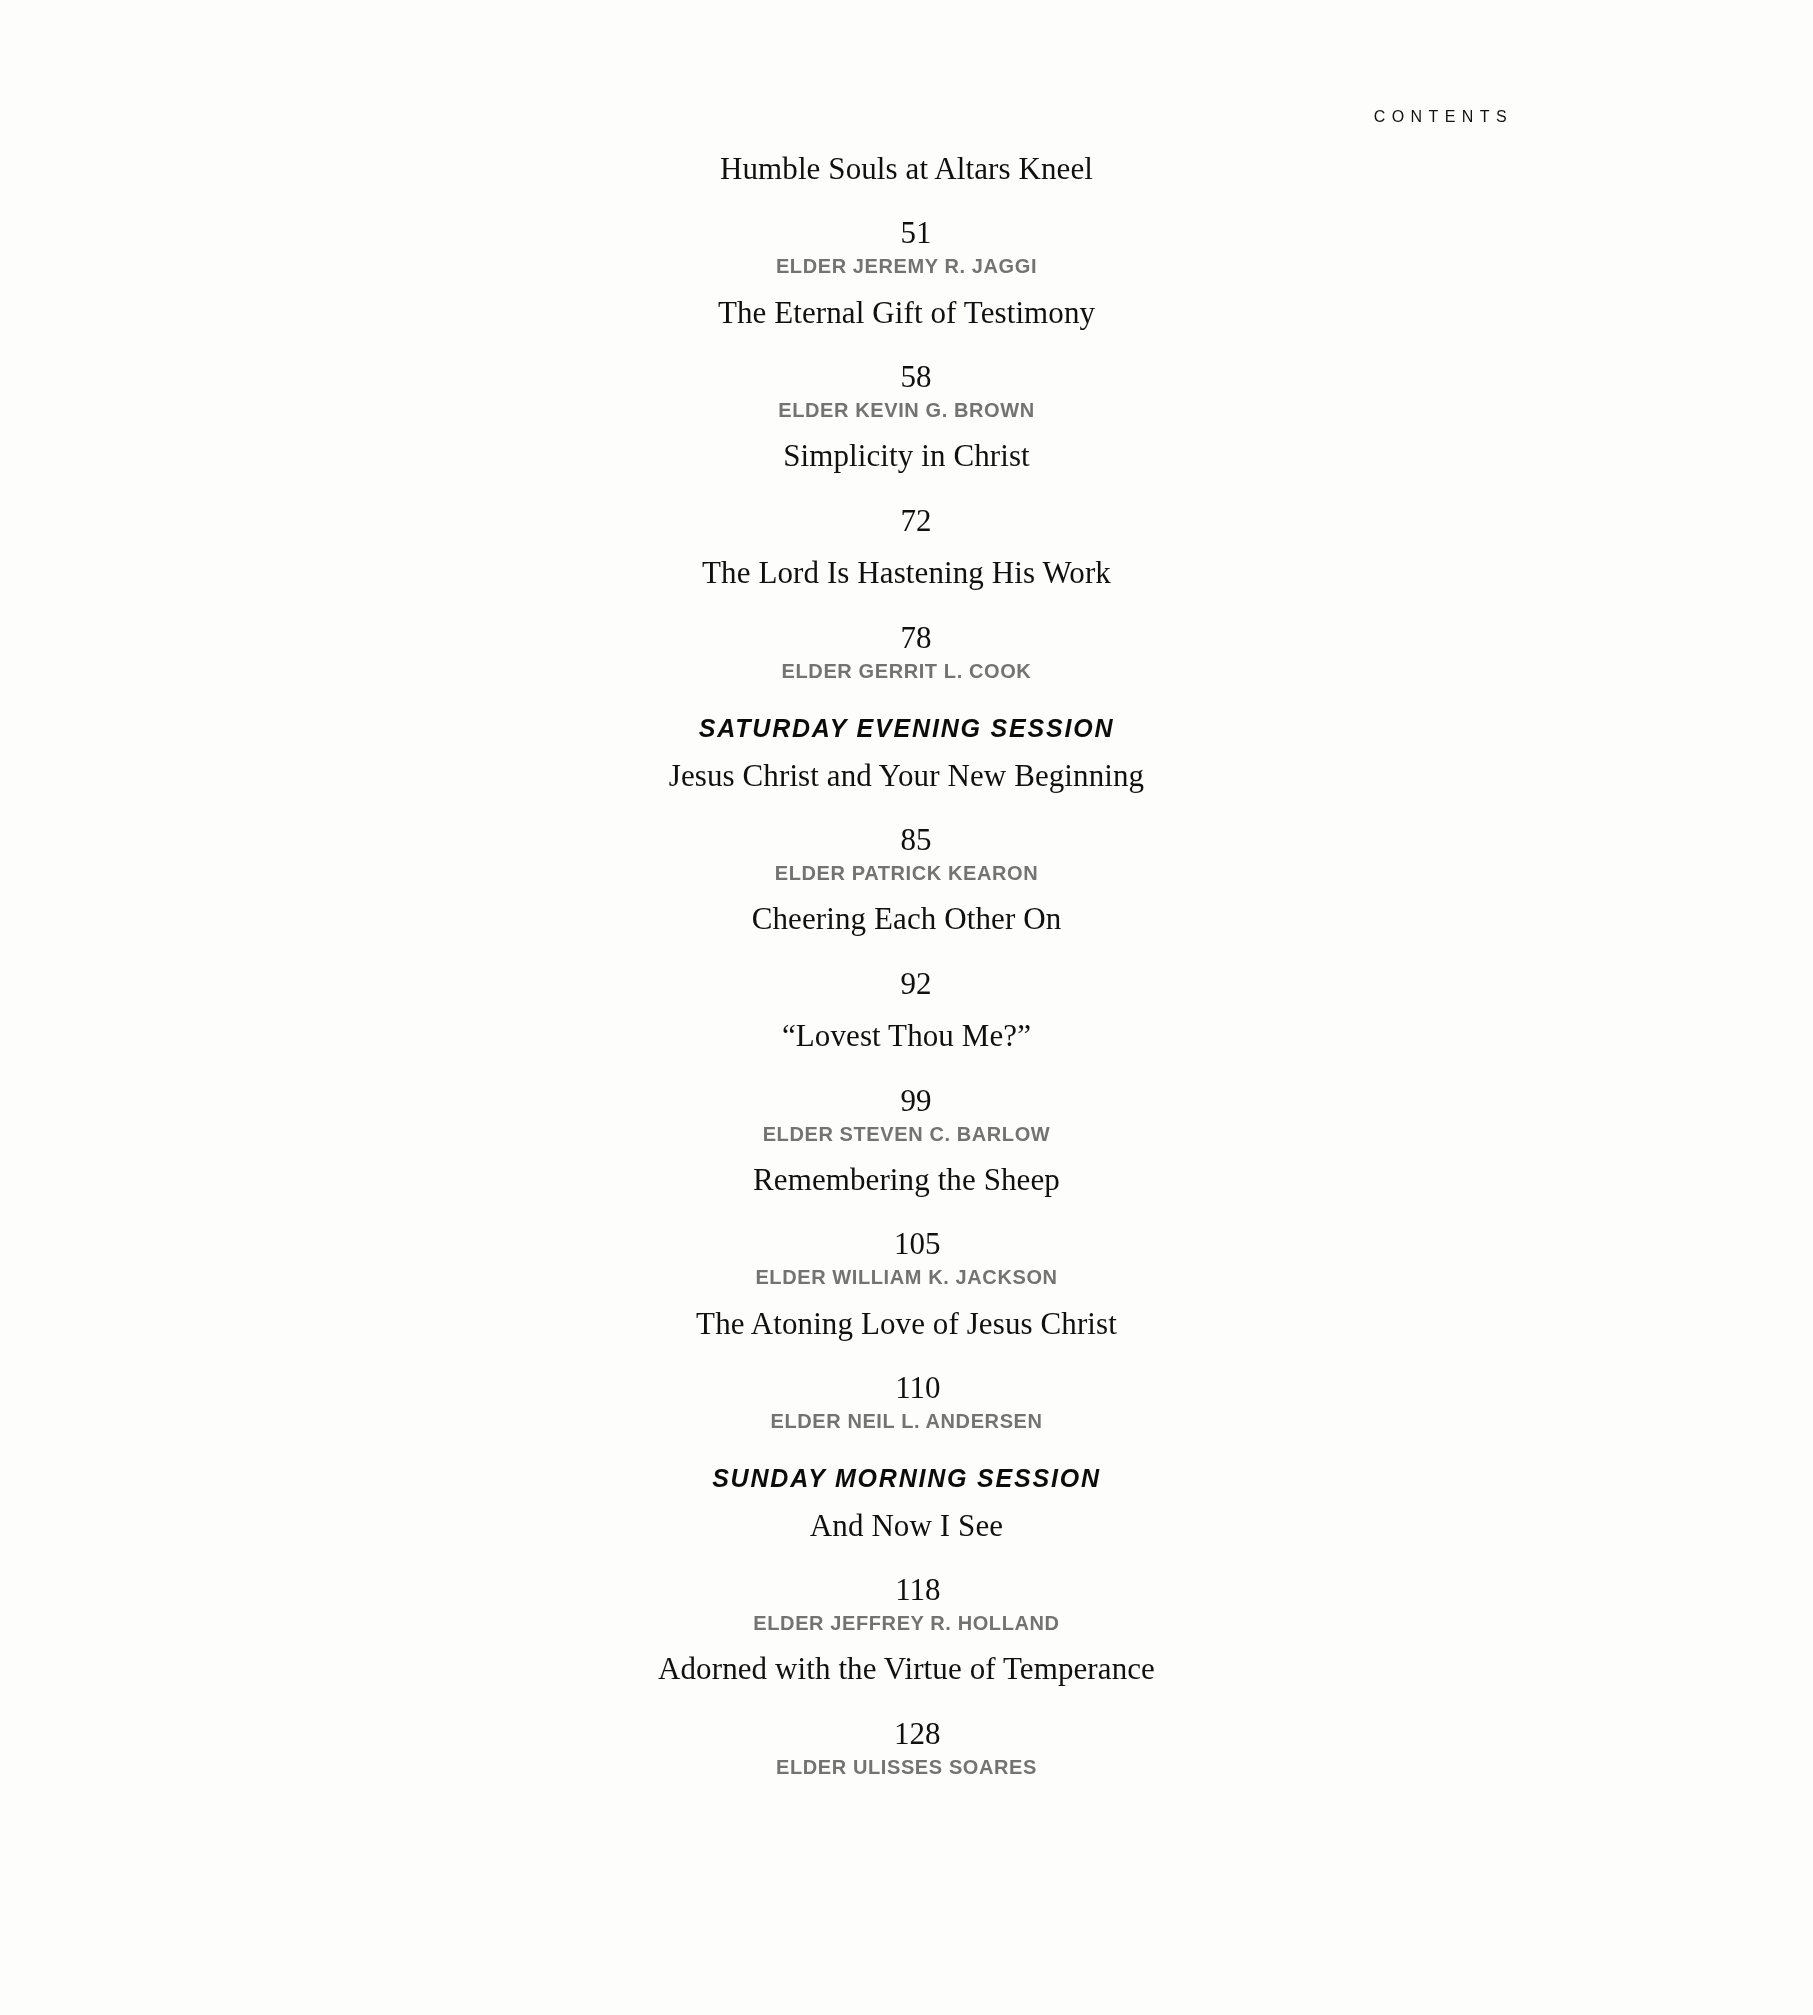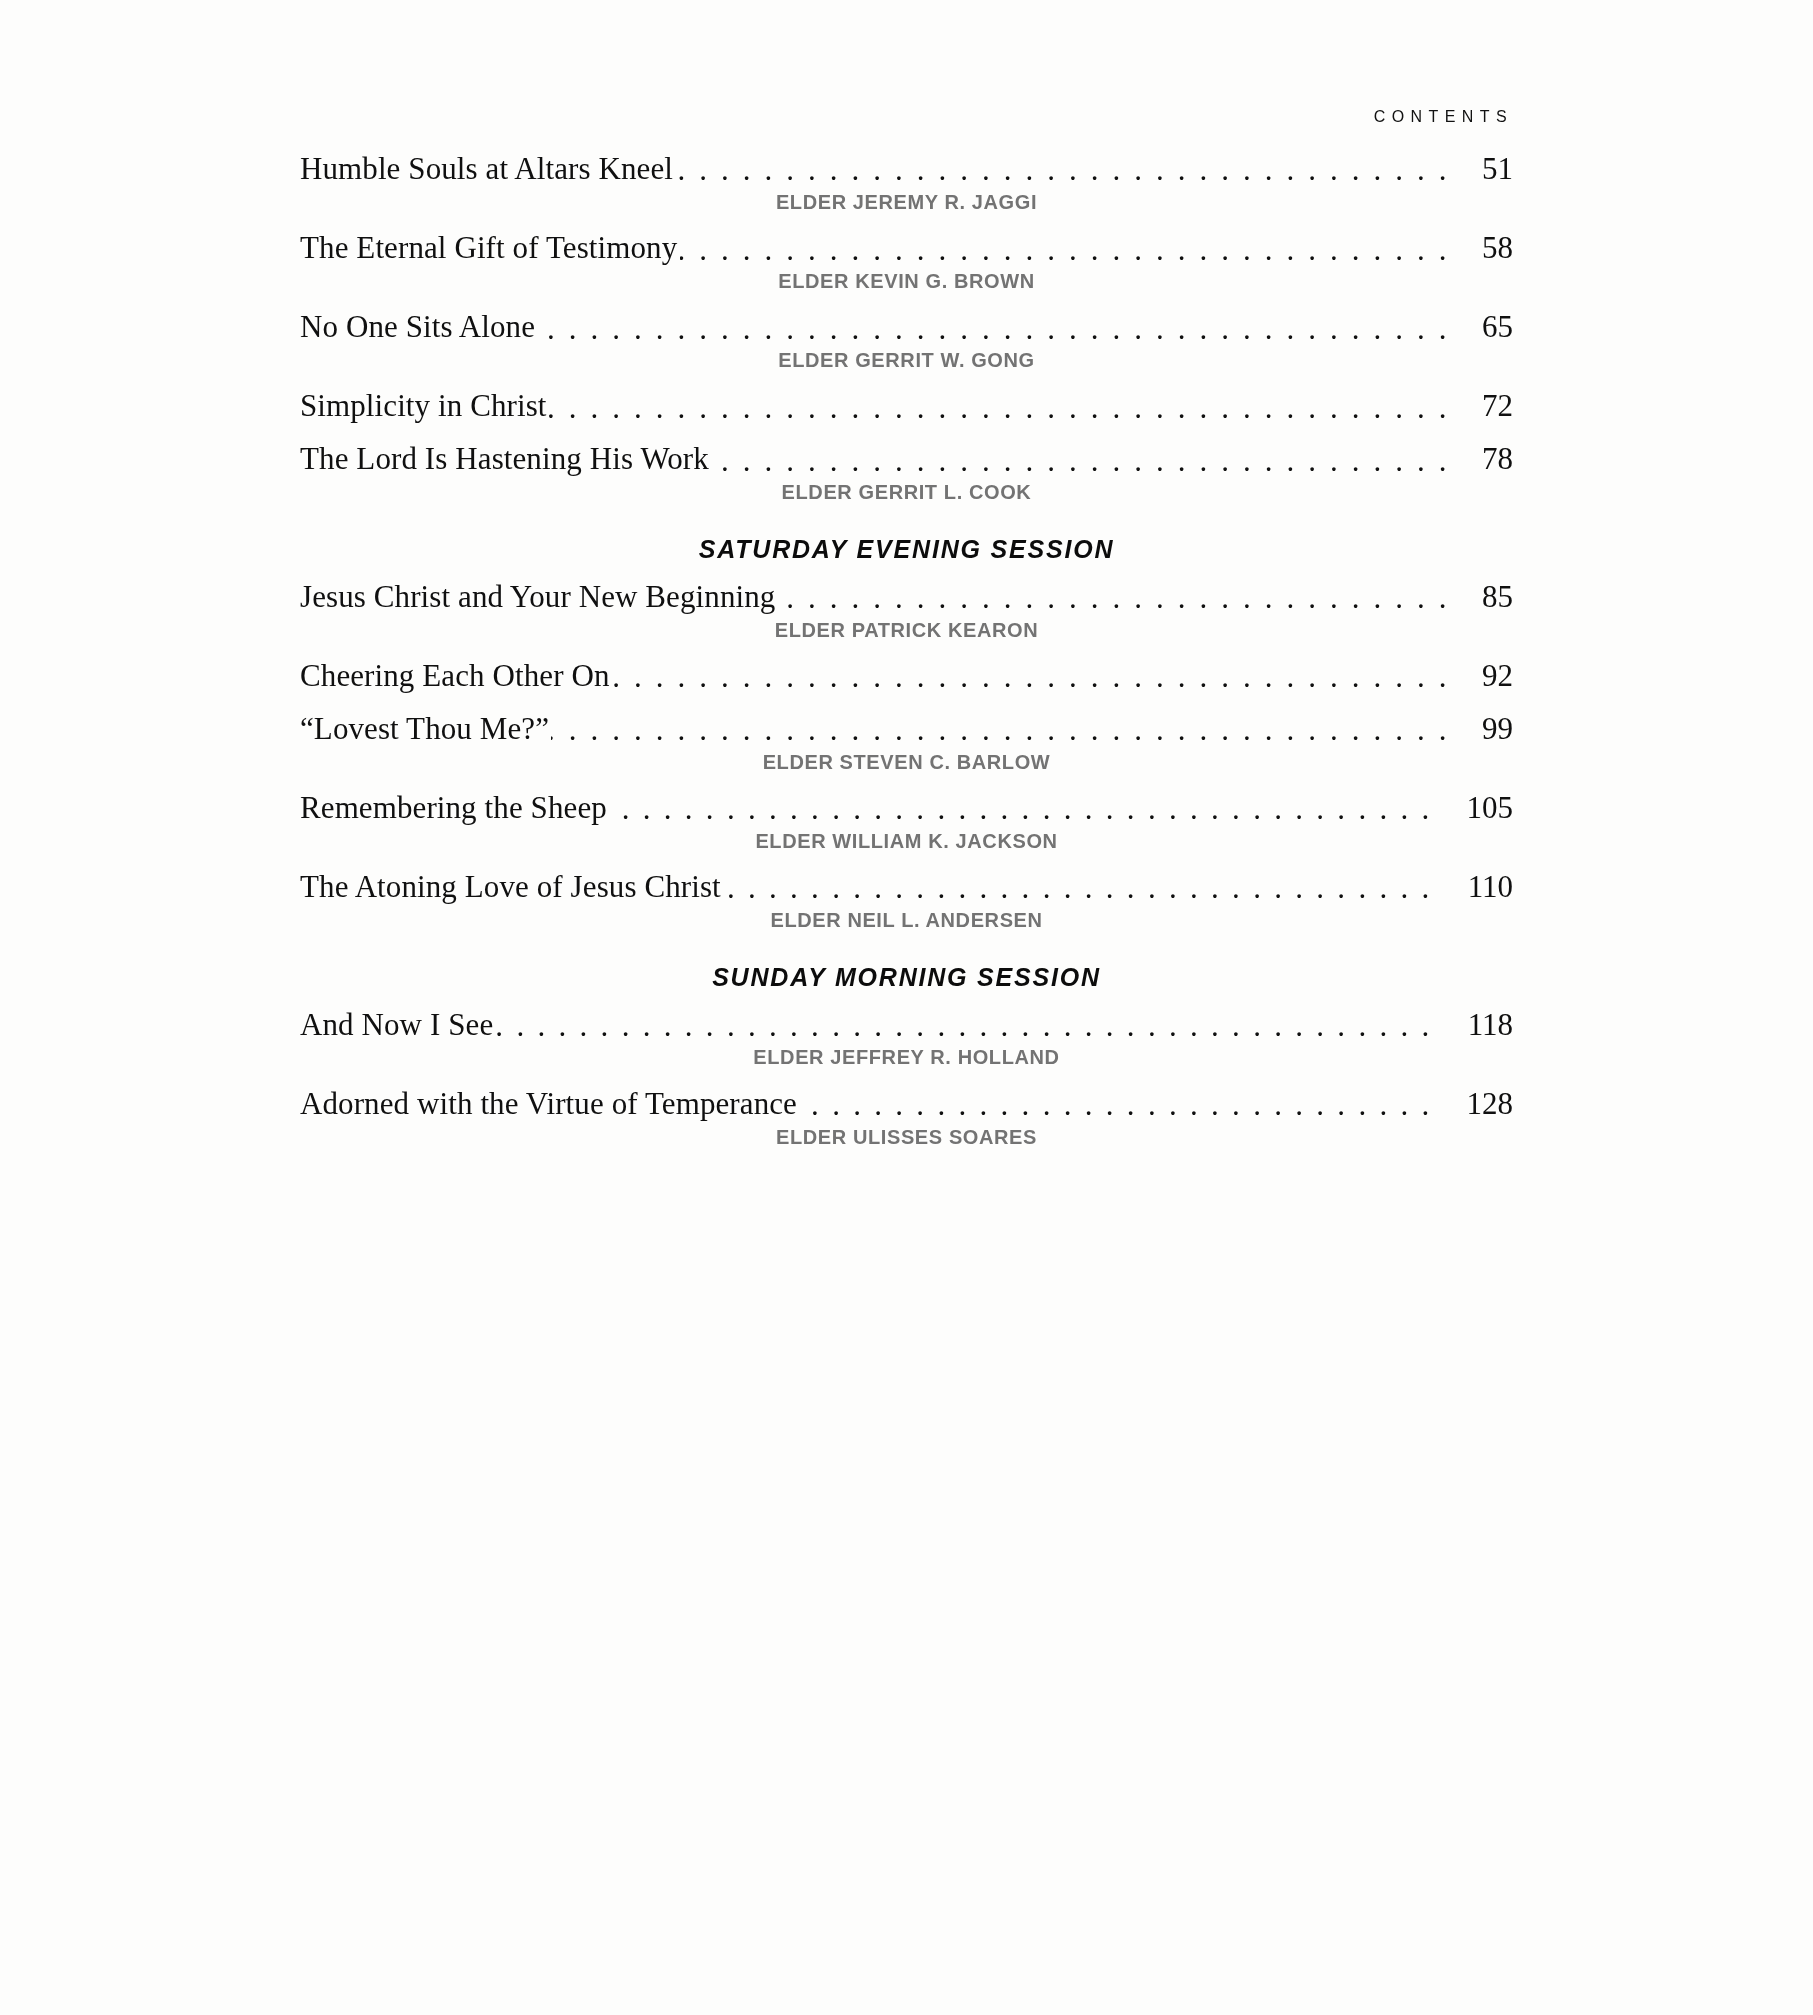--- a/index.html
+++ b/index.html
@@ -58,23 +58,24 @@
     line-height: 1.0;
     font-style: italic;
   }
 
   .entry {
     margin-bottom: 19.3px;
   }
 
   .entry-line {
     display: flex;
-    align-items: flex-end;
+    align-items: center;
     width: 100%;
     white-space: nowrap;
+    flex-direction: column;
   }
 
   .entry-title {
     font-family: "Liberation Serif", "DejaVu Serif", serif;
     font-size: 31px;
     font-weight: 400;
     color: #101010;
     line-height: 1.08;
     letter-spacing: 0.1px;
     flex: 0 0 auto;
@@ -147,28 +148,20 @@
         <div class="entry">
           <div class="entry-line">
             <span class="entry-title">The Eternal Gift of Testimony</span>
             <span class="leaders"></span>
             <span class="entry-page">58</span>
           </div>
           <div class="entry-author">ELDER KEVIN G. BROWN</div>
         </div>
         <div class="entry">
           <div class="entry-line">
-            <span class="entry-title">No One Sits Alone</span>
-            <span class="leaders"></span>
-            <span class="entry-page">65</span>
-          </div>
-          <div class="entry-author">ELDER GERRIT W. GONG</div>
-        </div>
-        <div class="entry">
-          <div class="entry-line">
             <span class="entry-title">Simplicity in Christ</span>
             <span class="leaders"></span>
             <span class="entry-page">72</span>
           </div>
         </div>
         <div class="entry">
           <div class="entry-line">
             <span class="entry-title">The Lord Is Hastening His Work</span>
             <span class="leaders"></span>
             <span class="entry-page">78</span>

